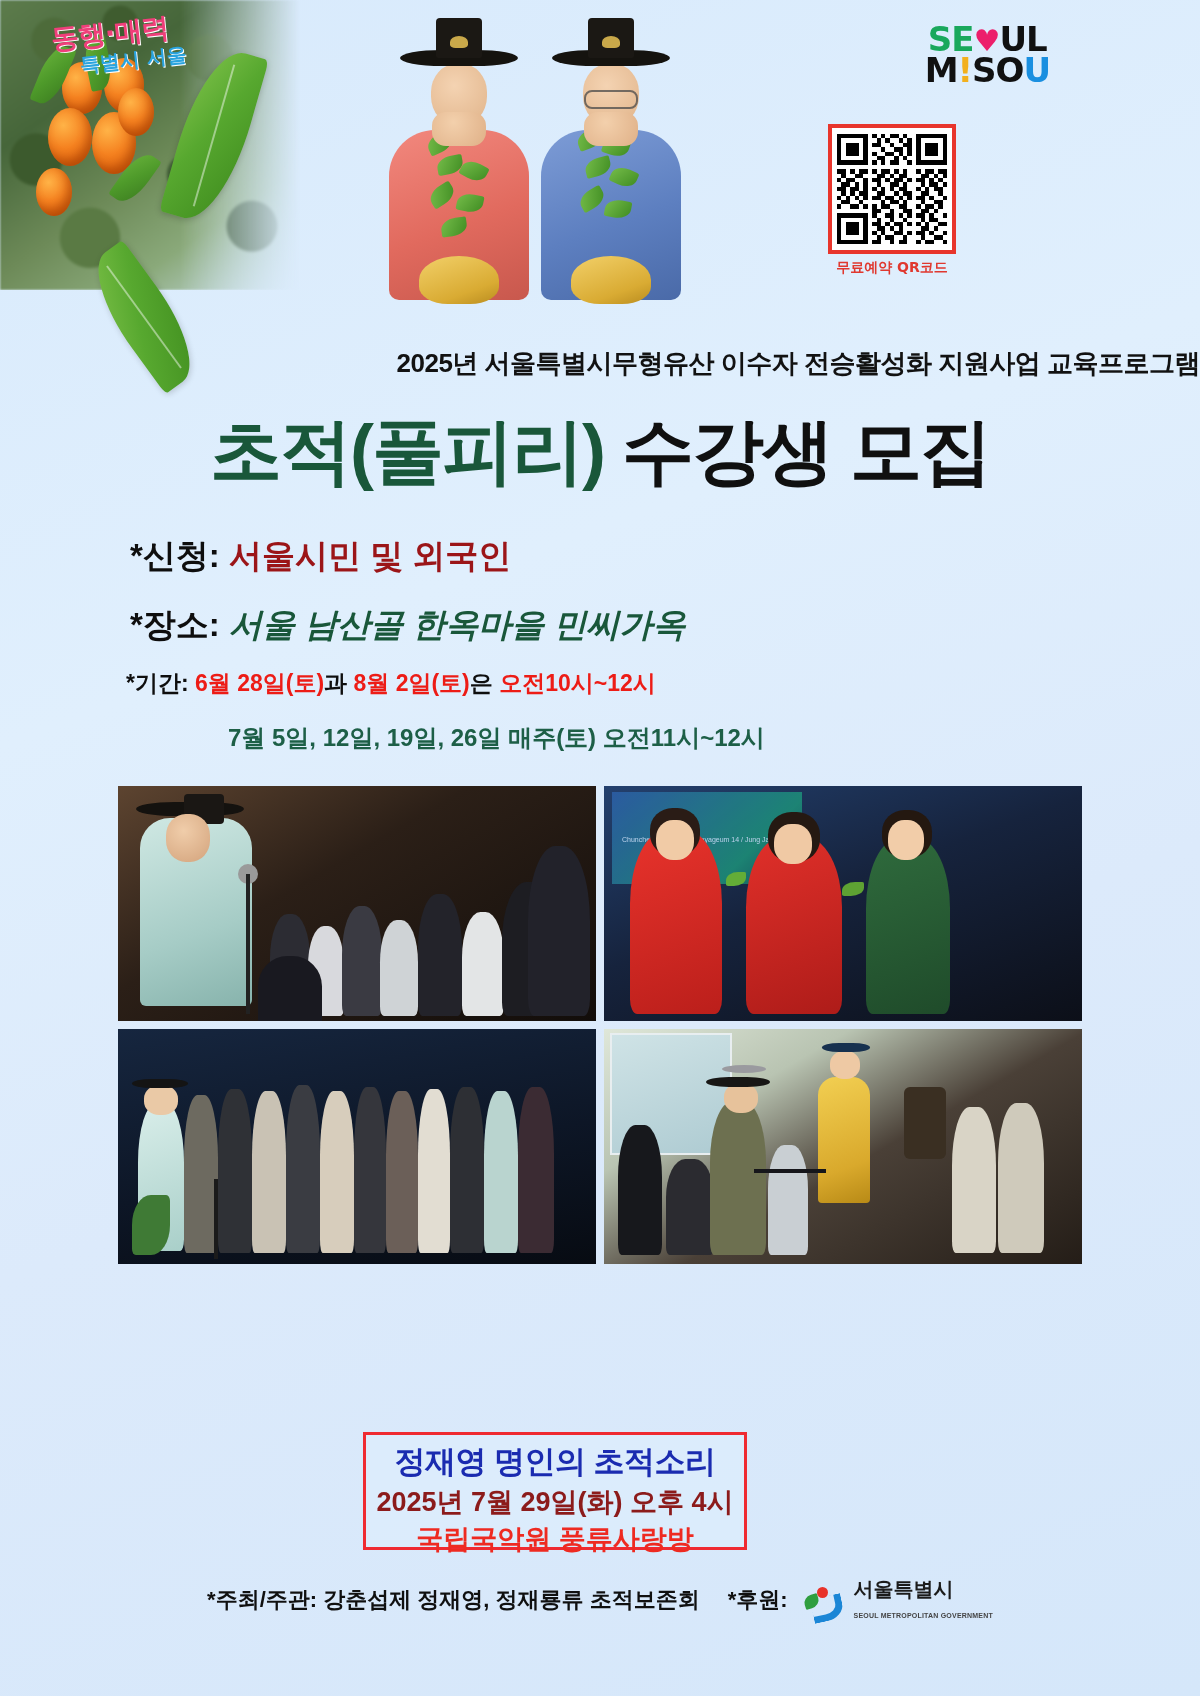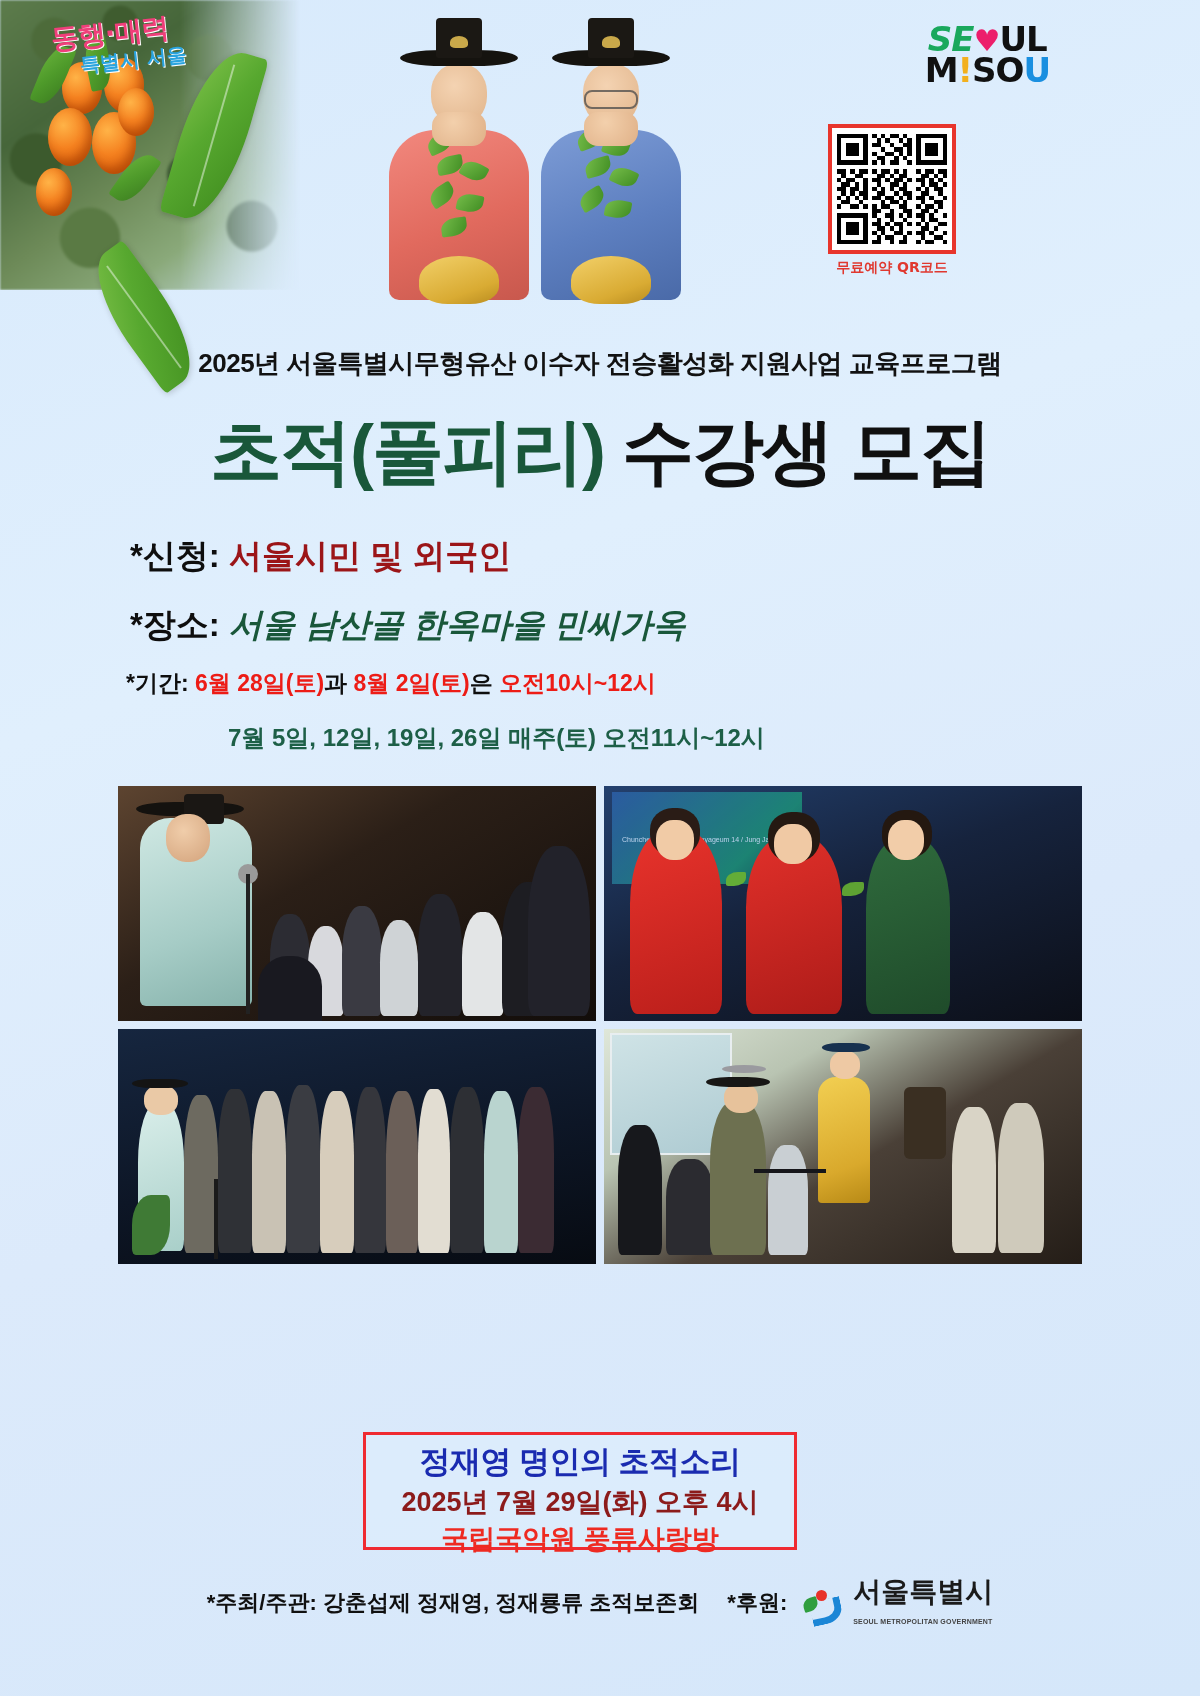--- a/index.html
+++ b/index.html
@@ -62,21 +62,21 @@
     position:absolute;z-index:5;
     background:linear-gradient(115deg,#7fc24a 0%,#57a82f 45%,#3f8c1e 100%);
     border-radius:62% 6% 62% 6%;
     box-shadow:0 2px 6px rgba(0,0,0,.18);
   }
 
   
   .smslogo{position:absolute;right:150px;top:24px;text-align:center;
            font-family:"DejaVu Sans",sans-serif;font-weight:bold;line-height:.92;}
   .sms-row{font-size:34px;letter-spacing:-1px;white-space:nowrap;}
-  .sms-g{color:#19a85c;font-style:italic;}
+  .sms-g{color:#19a85c;}
   .sms-k{color:#111;}
   .sms-heart{color:#ec1e6b;font-size:30px;}
   .sms-bang{color:#f2b01e;}
   .sms-u{color:#1a8fe0;}
 
   
   .qr-wrap{position:absolute;left:828px;top:124px;text-align:center;}
   .qr-box{width:128px;height:130px;border:4px solid #e8352c;background:#fff;
           padding:5px;box-sizing:border-box;}
   .qr-canvas{width:100%;height:100%;display:block;}
@@ -110,21 +110,21 @@
         width:72px;height:120px;}
   .plant i{position:absolute;width:26px;height:18px;border-radius:60% 10% 60% 10%;
         background:linear-gradient(120deg,#76bd4a,#3f8c22);}
   .basket{position:absolute;left:50%;bottom:-4px;transform:translateX(-50%);
         width:80px;height:48px;border-radius:50% 50% 36% 36%;
         background:linear-gradient(160deg,#f2d069,#d9ab33 70%,#b98c1f);}
 
   
   .guide{position:absolute;left:0;right:0;top:288px;text-align:center;
          font-size:21px;font-weight:bold;color:#141414;}
-  .subhead{position:absolute;left:0;right:0;top:346px;text-align:center;
+  .subhead{position:absolute;left:0;right:0;top:346px;text-align:right;
          font-size:26px;font-weight:bold;color:#121212;letter-spacing:-.5px;}
   .maintitle{position:absolute;left:0;right:0;top:404px;text-align:center;
          font-size:72px;font-weight:bold;letter-spacing:-2px;white-space:nowrap;}
   .mt-green{color:#19573a;}
   .mt-black{color:#101010;}
 
   .infoline{position:absolute;font-weight:bold;white-space:nowrap;}
   .lbl{color:#0e0e0e;}
   .v-dred{color:#9b1518;}
   .v-green{color:#19573a;font-style:italic;}
@@ -170,41 +170,41 @@
   .ph4 .banner{position:absolute;left:6px;top:4px;width:118px;height:118px;
       background:linear-gradient(160deg,#cfe3e6,#aecbd2);border:2px solid #e8eef0;}
   .ph4 .hanbok{position:absolute;left:214px;top:48px;width:52px;height:126px;
       background:linear-gradient(160deg,#f2cf52,#d9a92c 70%,#b88a16);border-radius:18px 18px 4px 4px;}
 
   .figure{position:absolute;border-radius:40% 40% 8% 8%;}
 
   .caption{position:absolute;left:0;right:0;top:1388px;text-align:center;
       font-size:21px;font-weight:bold;color:#121212;}
 
-  .redbox{position:absolute;left:363px;top:1432px;width:434px;height:118px;
+  .redbox{position:absolute;left:363px;top:1432px;width:384px;height:118px;
       border:3px solid #ef2a31;box-sizing:border-box;text-align:center;
       padding-top:6px;background:rgba(223,238,253,.55);}
   .rb1{font-size:31px;font-weight:bold;color:#1a2bb0;letter-spacing:-.5px;}
   .rb2{font-size:27px;font-weight:bold;color:#8c1b1b;margin-top:1px;}
   .rb3{font-size:27px;font-weight:bold;color:#ee2a21;margin-top:1px;}
 
   .footer{position:absolute;left:0;right:0;top:1578px;display:flex;
       justify-content:center;align-items:center;gap:28px;
       font-size:22px;font-weight:bold;color:#101010;white-space:nowrap;}
   .seoul-logo{display:inline-flex;align-items:center;gap:16px;}
   .seoul-mark{position:relative;width:34px;height:28px;}
   .sm-leaf{position:absolute;left:0;top:9px;width:15px;height:13px;
       background:#2f9e3f;border-radius:60% 10% 60% 10%;transform:rotate(-18deg);}
   .sm-dot{position:absolute;left:13px;top:1px;width:11px;height:11px;border-radius:50%;
       background:#e8322a;}
   .sm-swoosh{position:absolute;left:8px;top:10px;width:24px;height:18px;
       border-bottom:7px solid #1b86d6;border-right:7px solid #1b86d6;
       border-radius:0 0 60% 0;transform:rotate(-12deg);}
   .seoul-txt{line-height:1;}
-  .seoul-ko{font-size:28px;font-weight:bold;color:#1b1b1b;}
+  .seoul-ko{font-size:20px;font-weight:bold;color:#1b1b1b;}
   .seoul-en{font-size:7px;font-weight:bold;color:#444;letter-spacing:.2px;}
 </style>
 </head>
 <body>
 
 <div class="poster">
 
   <div class="citrus">
     <div class="citrus-bg"></div>
     <div class="kumquat" style="left:62px;top:62px;width:40px;height:52px;"></div>

